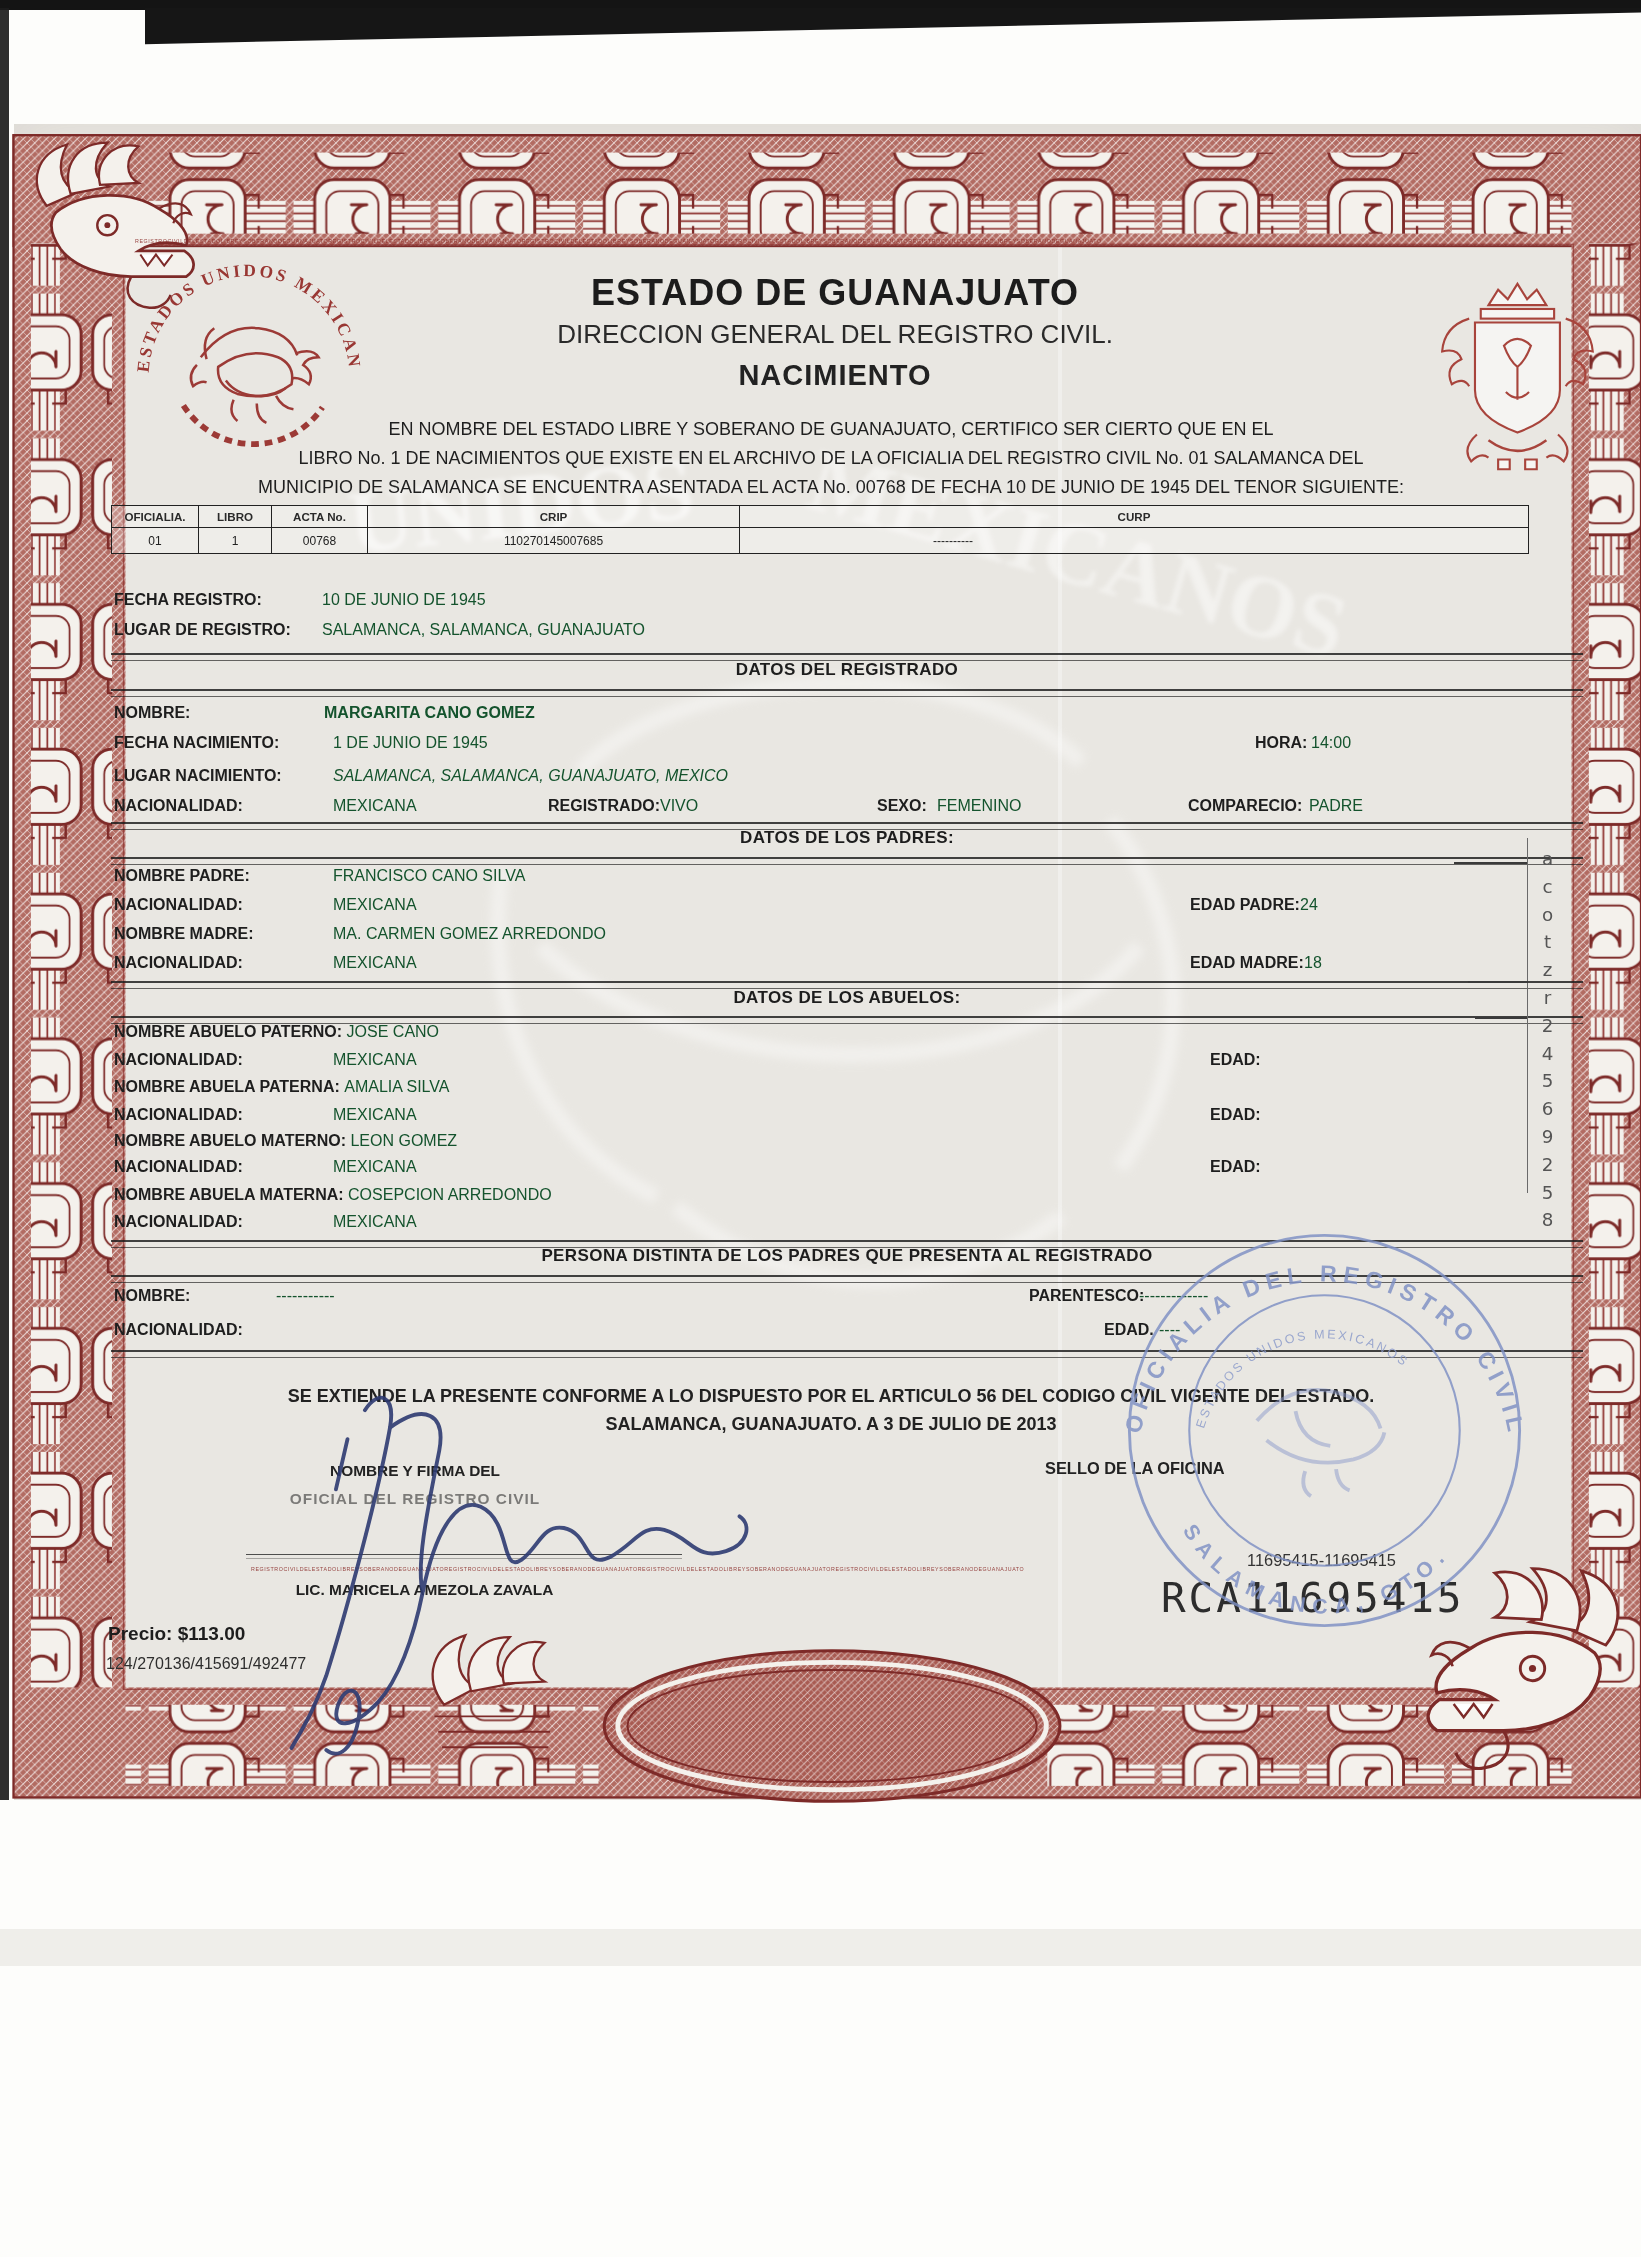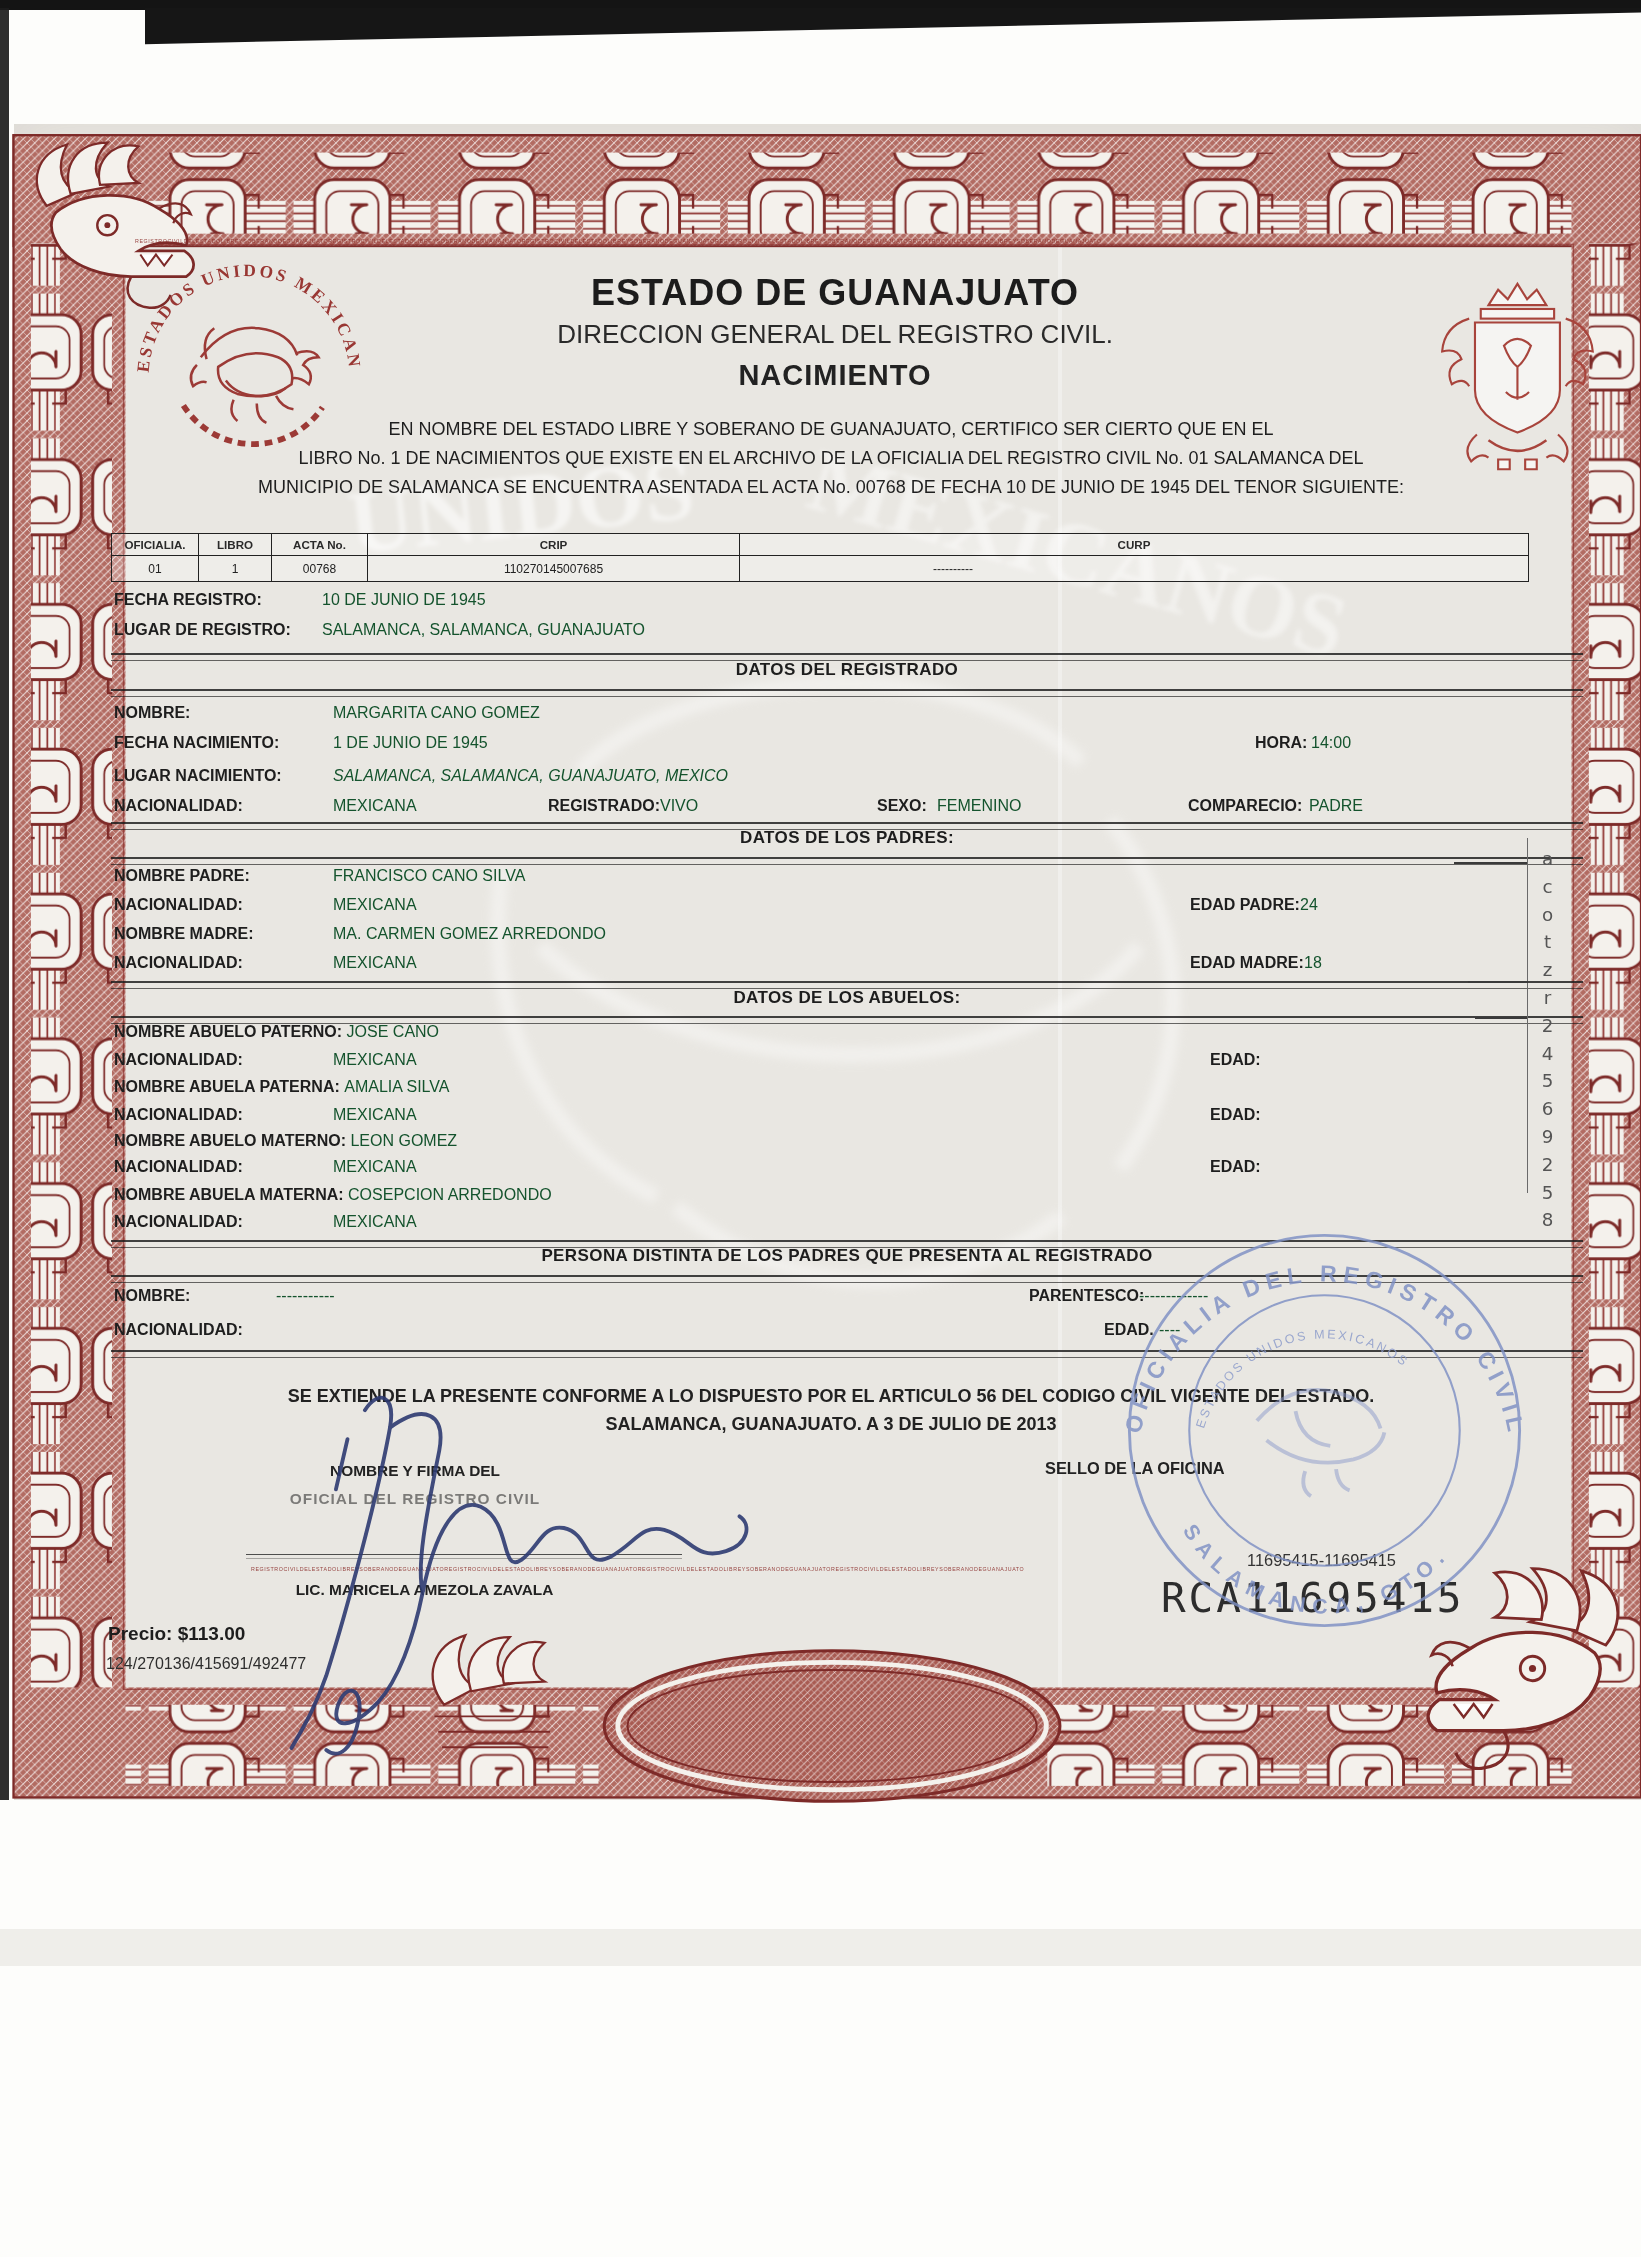--- a/index.html
+++ b/index.html
@@ -25,21 +25,21 @@
   .title2{left:135px;top:319px;width:1400px;font-size:26px;color:#2a2a2a;}
   .title3{left:135px;top:359px;width:1400px;font-size:29px;font-weight:bold;letter-spacing:1px;}
   .intro{left:126px;top:415px;width:1410px;font-size:18px;font-weight:normal;line-height:29px;color:#1f1f1f;}
   .lbl{font-weight:bold;color:#1e1e1e;}
   .val{font-weight:500;color:#14532d;}
   .fieldrow{font-size:16px;white-space:nowrap;}
   .sechead{font-size:17px;font-weight:bold;letter-spacing:0.4px;left:111px;width:1472px;text-align:center;color:#1d1d1d;}
   .drule{left:111px;width:1472px;height:4.8px;border-top:2.4px solid rgba(28,28,28,.82);border-bottom:1.4px solid rgba(28,28,28,.65);}
   .sigline{left:246px;top:1554px;width:436px;height:2.9px;border-top:1.9px solid rgba(40,40,40,.8);border-bottom:1px solid rgba(40,40,40,.35);}
   
-  .rtable{left:111px;top:533px;border-collapse:collapse;table-layout:fixed;width:1416px;background:rgba(255,255,255,.25);}
+  .rtable{left:111px;top:505px;border-collapse:collapse;table-layout:fixed;width:1416px;background:rgba(255,255,255,.25);}
   .rtable th,.rtable td{border:1.5px solid #222;padding:0;text-align:center;font-family:"Liberation Sans",sans-serif;}
   .rtable th{font-size:11.6px;font-weight:bold;height:21px;color:#2a2a2a;}
   .rtable td{font-size:12px;height:25px;color:#222;}
   .microtext{font-size:5.3px;letter-spacing:0.6px;color:#8c2f2c;white-space:nowrap;overflow:hidden;opacity:.9;}
   .side-code{left:1533px;top:848px;width:25px;font-size:18.3px;color:#555;
     writing-mode:vertical-rl;text-orientation:upright;letter-spacing:6.8px;font-family:"DejaVu Sans",sans-serif;}
   .side-line{left:1527px;top:838px;width:1.4px;height:355px;background:#6a6a6a;}
   .side-tick{height:1.9px;background:#3a3a3a;}
   .rca{left:1161px;top:1574px;font-family:"DejaVu Sans Mono",monospace;font-size:41px;color:#2d2d2d;letter-spacing:2.9px;}
   .folio-small{left:1247px;top:1551px;font-size:16.4px;color:#333;}
@@ -224,21 +224,21 @@
   <span class="lbl">LUGAR DE REGISTRO:</span>
   <span class="val" style="position:absolute;left:208px;">SALAMANCA, SALAMANCA, GUANAJUATO</span>
 </div>
 
 <div class="abs drule" style="top:653px;"></div>
 <div class="abs sechead" style="top:660px;">DATOS DEL REGISTRADO</div>
 <div class="abs drule" style="top:689px;"></div>
 
 <div class="abs fieldrow" style="left:114px;top:704px;">
   <span class="lbl">NOMBRE:</span>
-  <span class="val" style="position:absolute;left:219px;">MARGARITA CANO GOMEZ</span>
+  <span class="val" style="position:absolute;left:210px;font-weight:bold;">MARGARITA CANO GOMEZ</span>
 </div>
 <div class="abs fieldrow" style="left:114px;top:734px;width:1410px;">
   <span class="lbl">FECHA NACIMIENTO:</span>
   <span class="val" style="position:absolute;left:219px;">1 DE JUNIO DE 1945</span>
   <span class="lbl" style="position:absolute;left:1141px;">HORA:</span>
   <span class="val" style="position:absolute;left:1197px;">14:00</span>
 </div>
 <div class="abs fieldrow" style="left:114px;top:767px;">
   <span class="lbl">LUGAR NACIMIENTO:</span>
   <span class="val" style="position:absolute;left:219px;font-style:italic;">SALAMANCA, SALAMANCA, GUANAJUATO, MEXICO</span>

